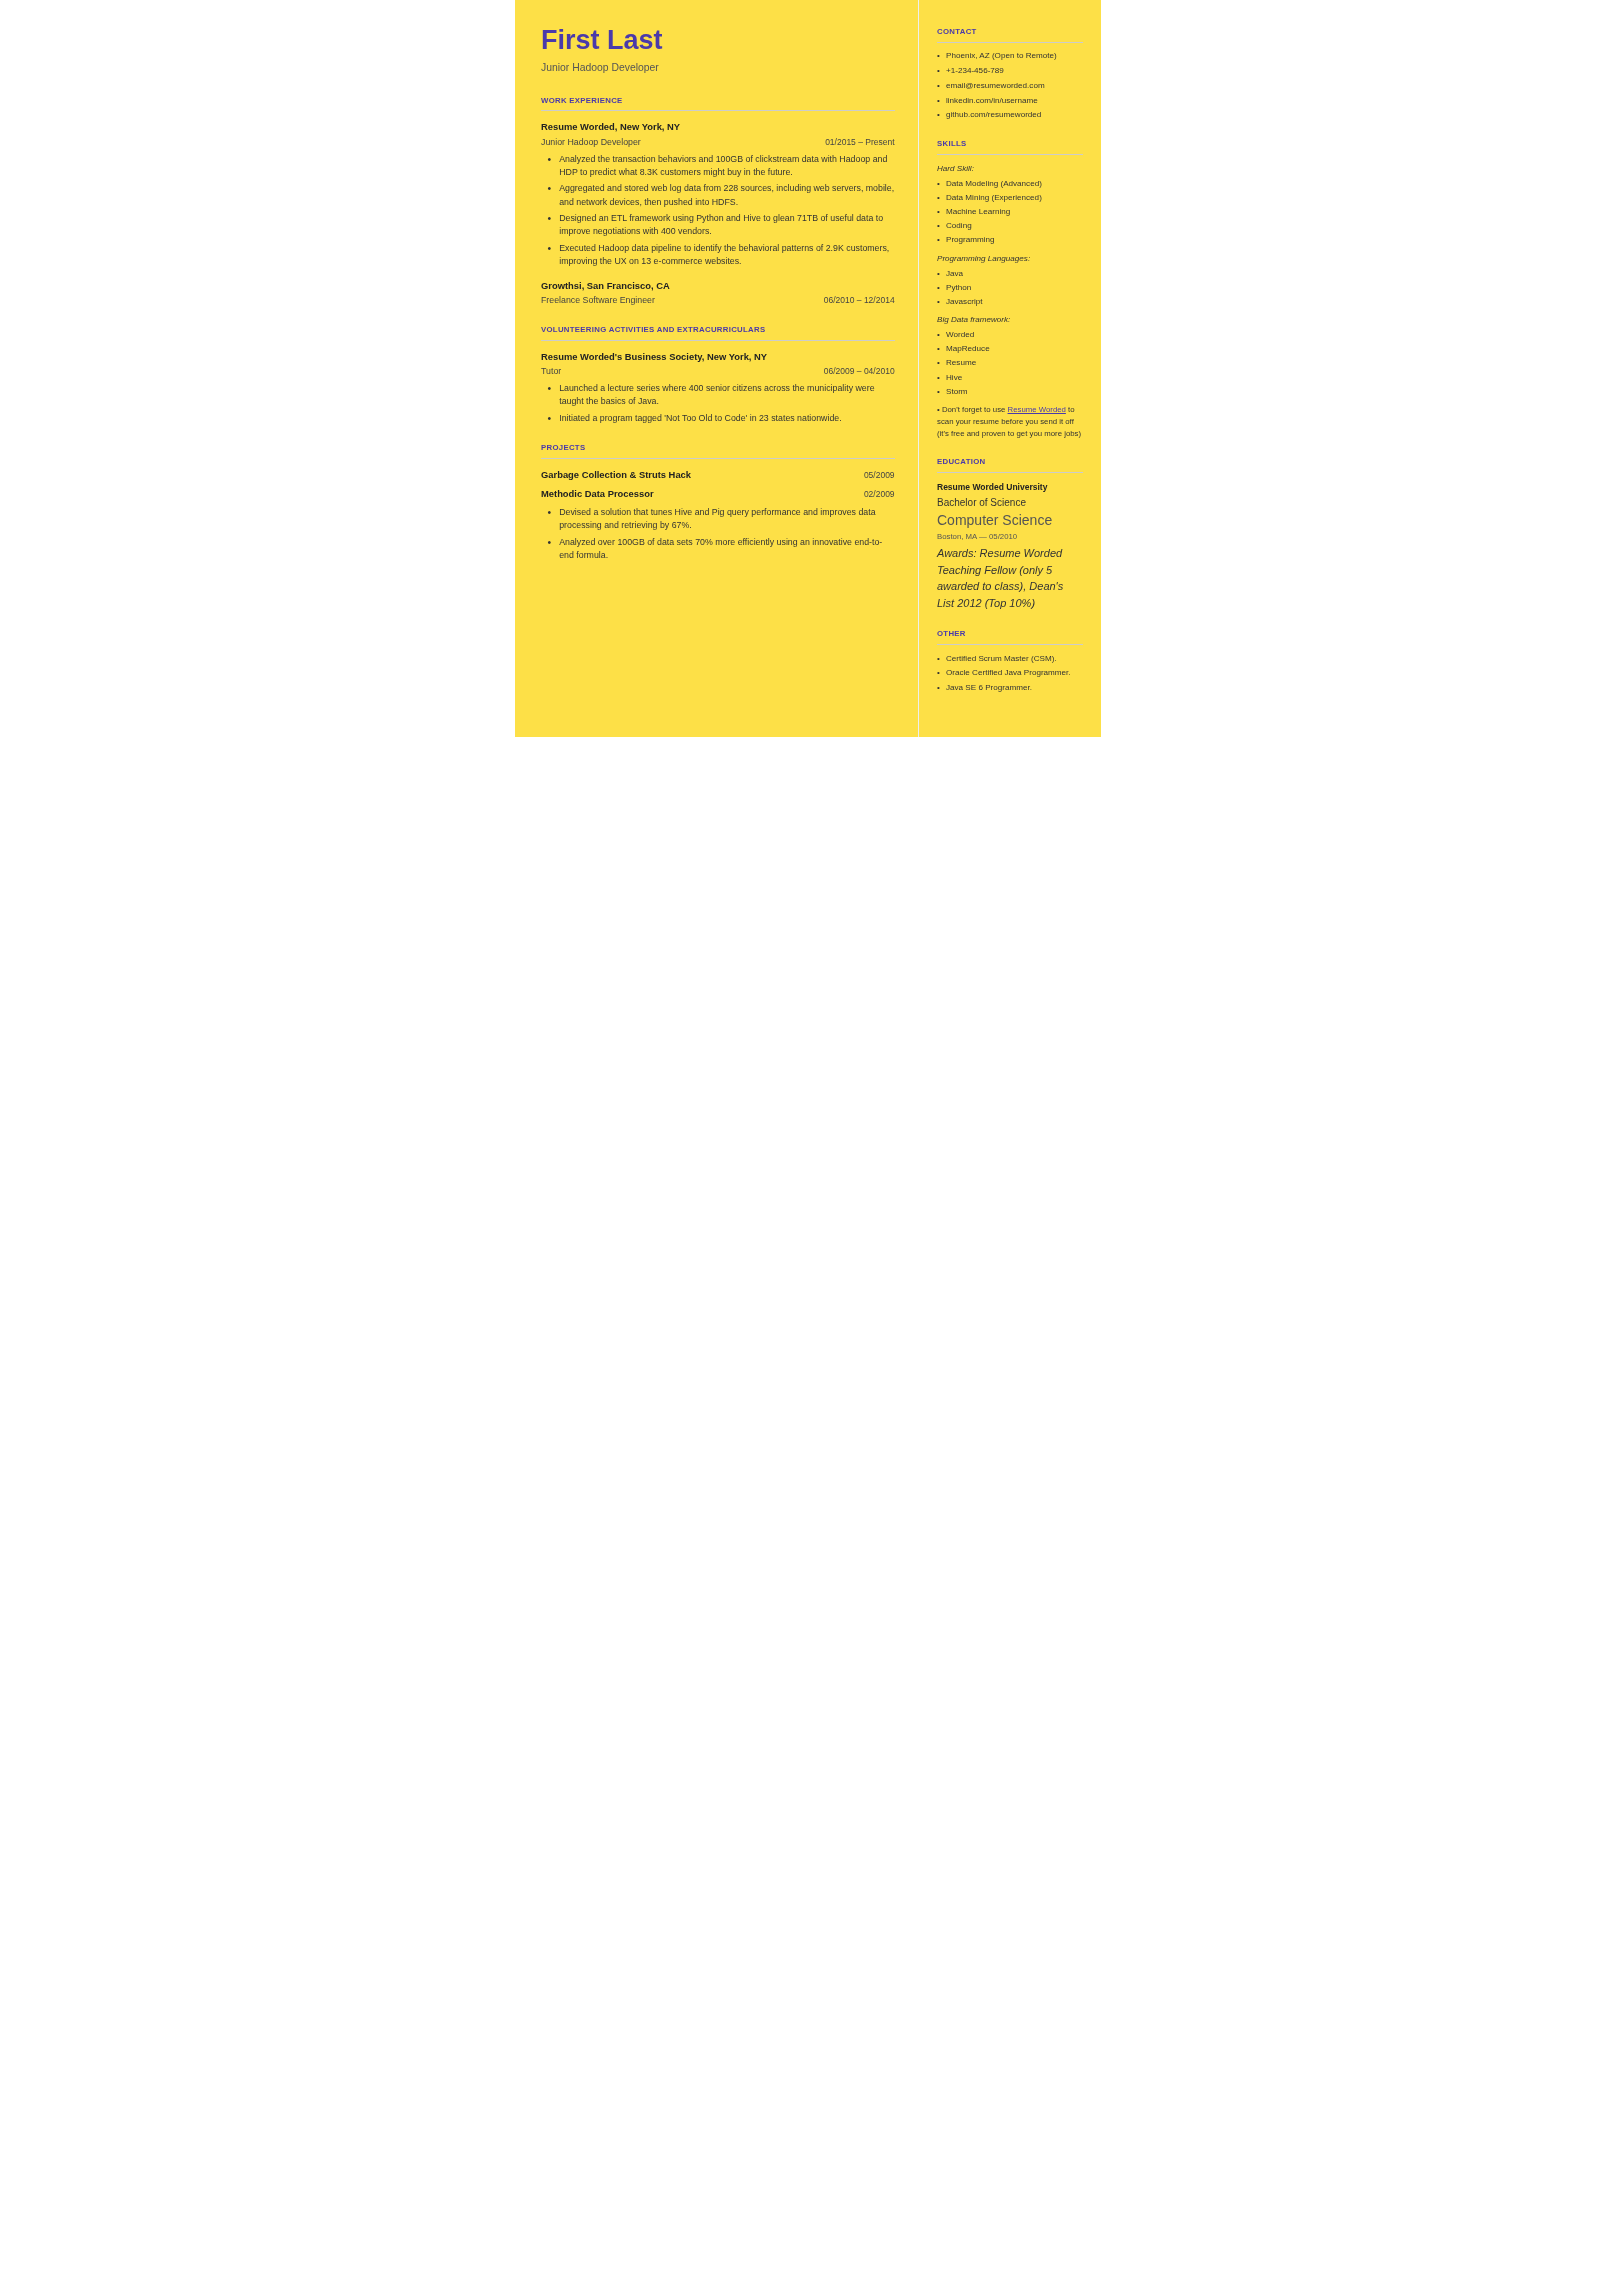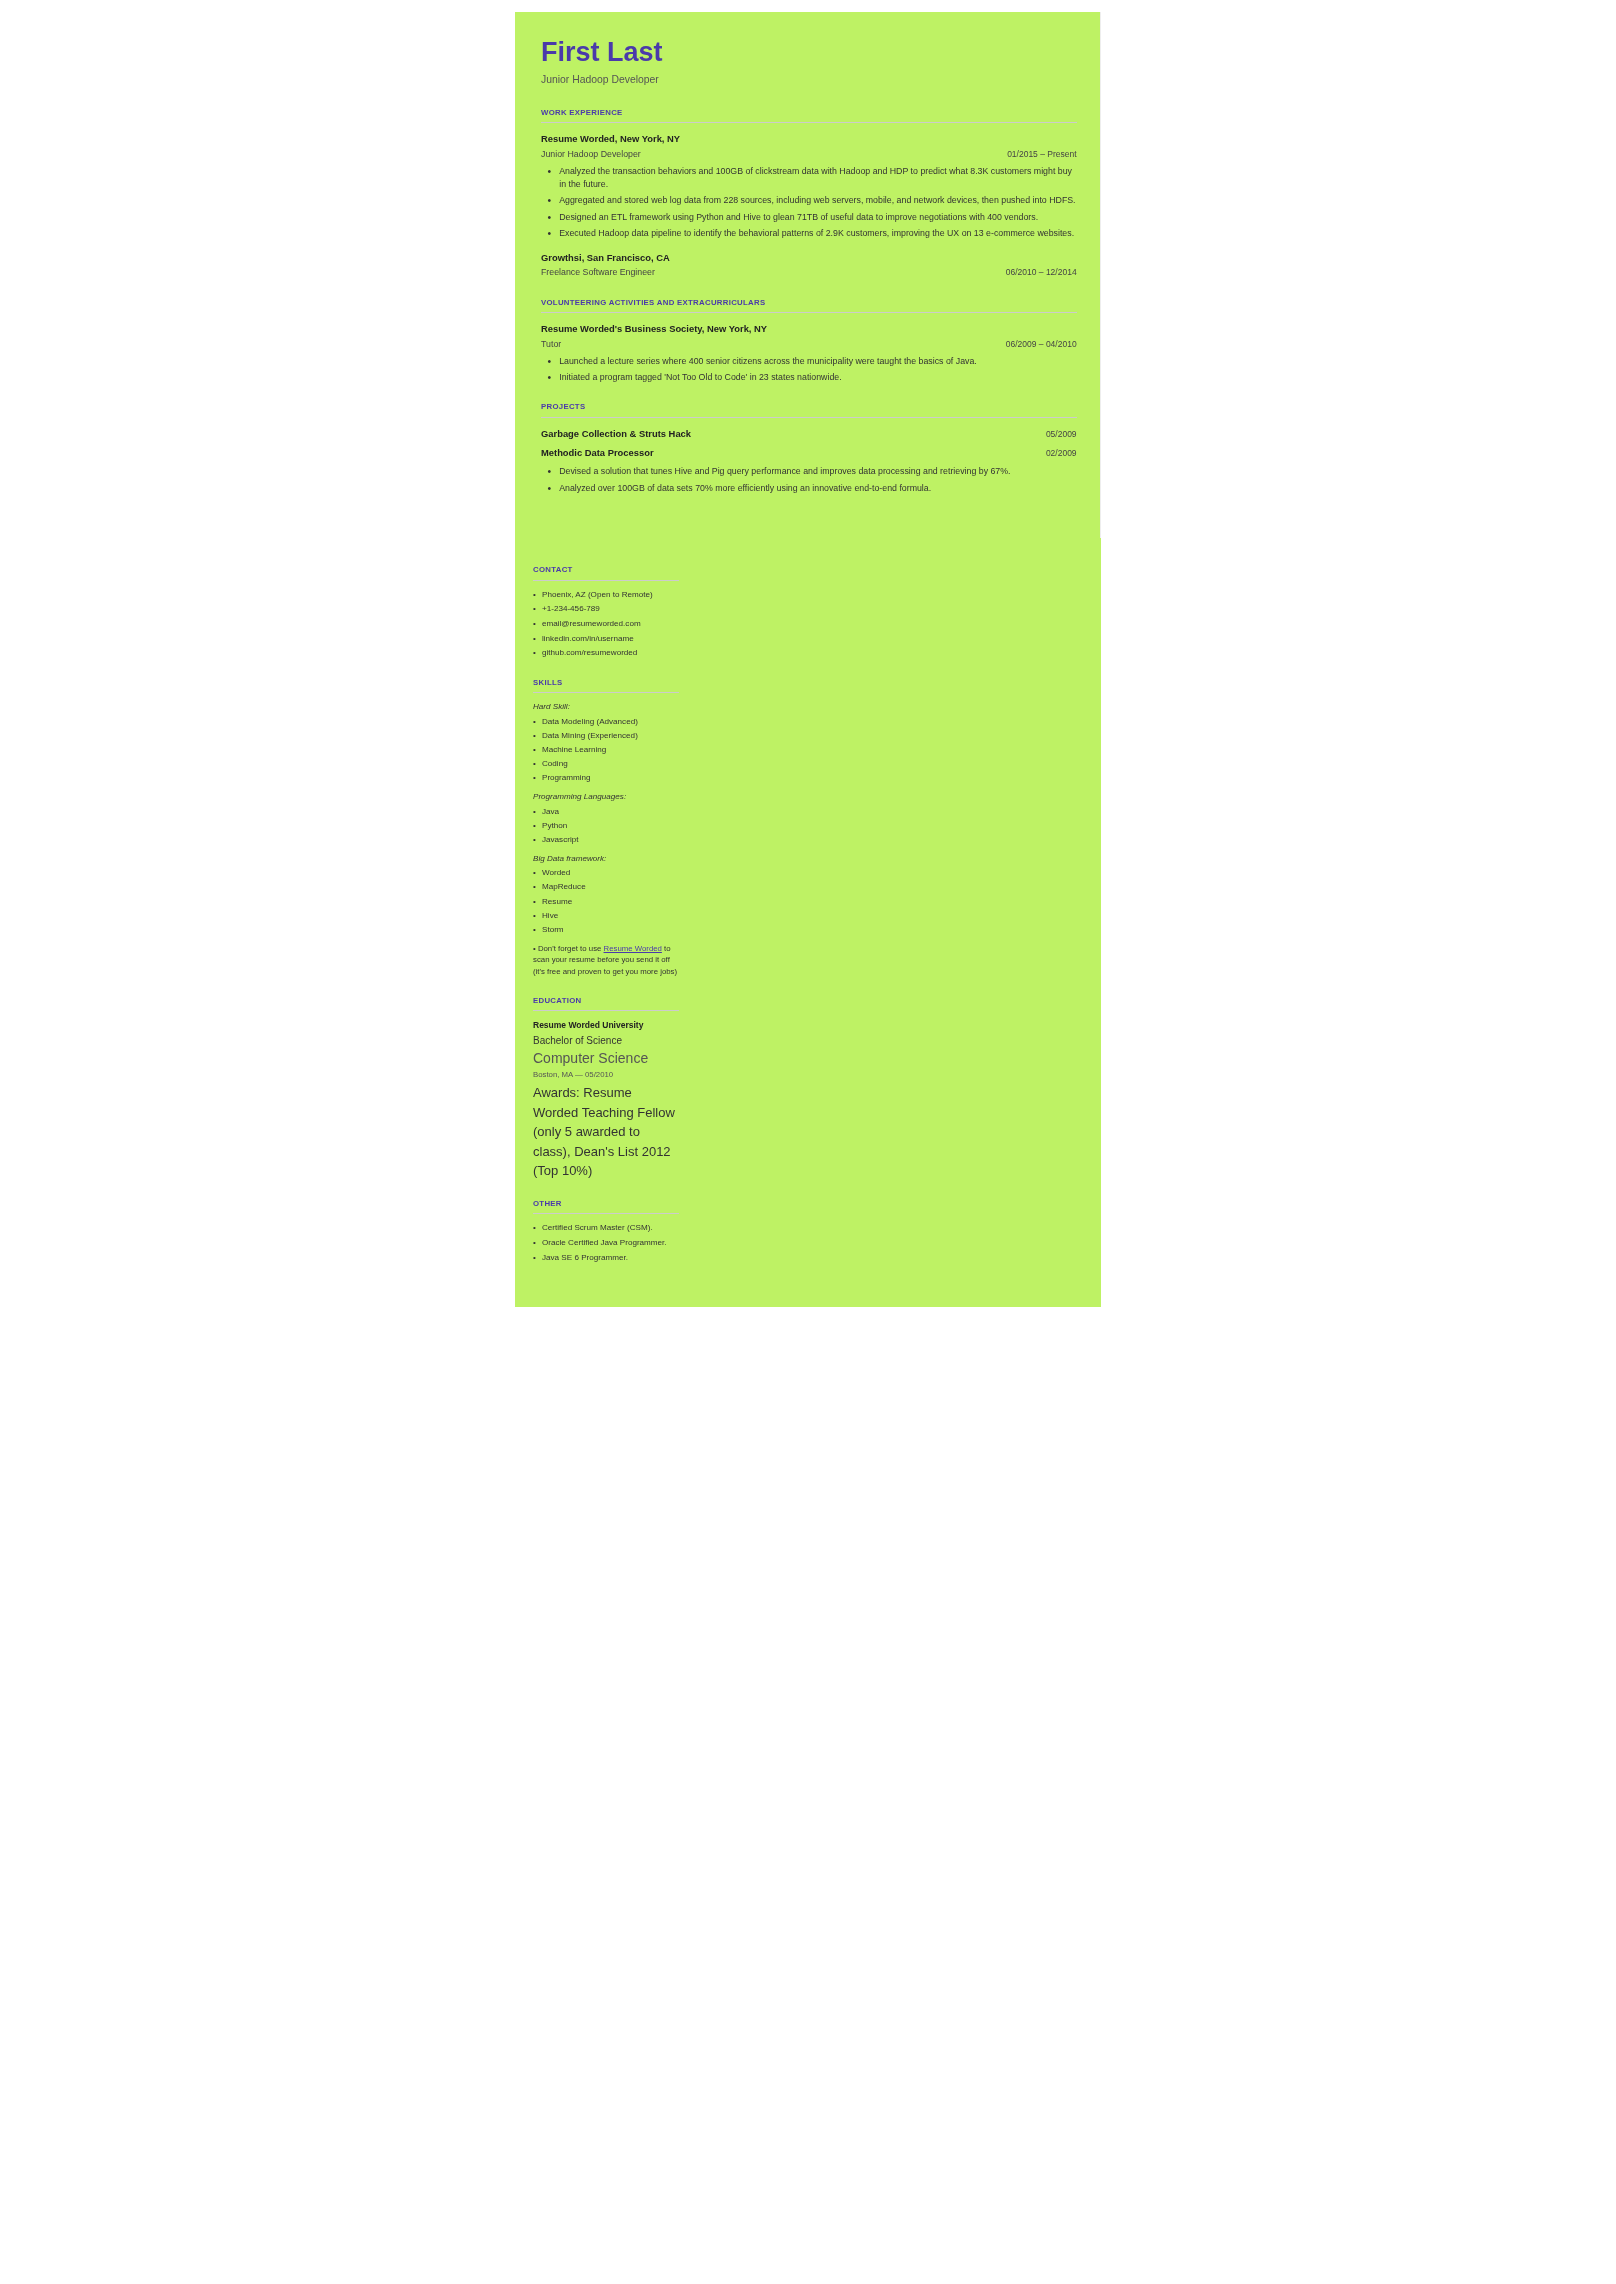--- a/index.html
+++ b/index.html
@@ -5,25 +5,24 @@
     * { box-sizing: border-box; margin: 0; padding: 0; }
     body {
       font-family: Arial, sans-serif;
       background: #fff;
       color: #333;
       font-size: 9px;
       line-height: 1.5;
     }
     .page {
       width: 586px;
-      margin: 12px auto;
-      background: #bef264;
+      margin: 0 auto;
+      background: #fde047;
       display: flex;
       min-height: 716px;
-      flex-direction: column;
     }
     .left-col {
       flex: 1;
       padding: 26px 23.4px 26px 26px;
       border-right: 0.7px solid #eee;
     }
     .right-col {
       width: 182px;
       padding: 26px 18px;
     }
@@ -188,23 +187,24 @@
     .edu-field {
       font-size: 14px;
       color: #555;
     }
     .edu-location {
       font-size: 7.8px;
       color: #555;
       margin-bottom: 2.6px;
     }
     .edu-awards {
-      font-size: 13px;
-      color: #333;
-      line-height: 1.5;
+      font-size: 11px;
+      color: #333;
+      line-height: 1.5;
+      font-style: italic;
     }
 
     .other-list {
       list-style: none;
       padding: 0;
     }
     .other-list li {
       position: relative;
       padding-left: 9px;
       margin-bottom: 2.6px;

